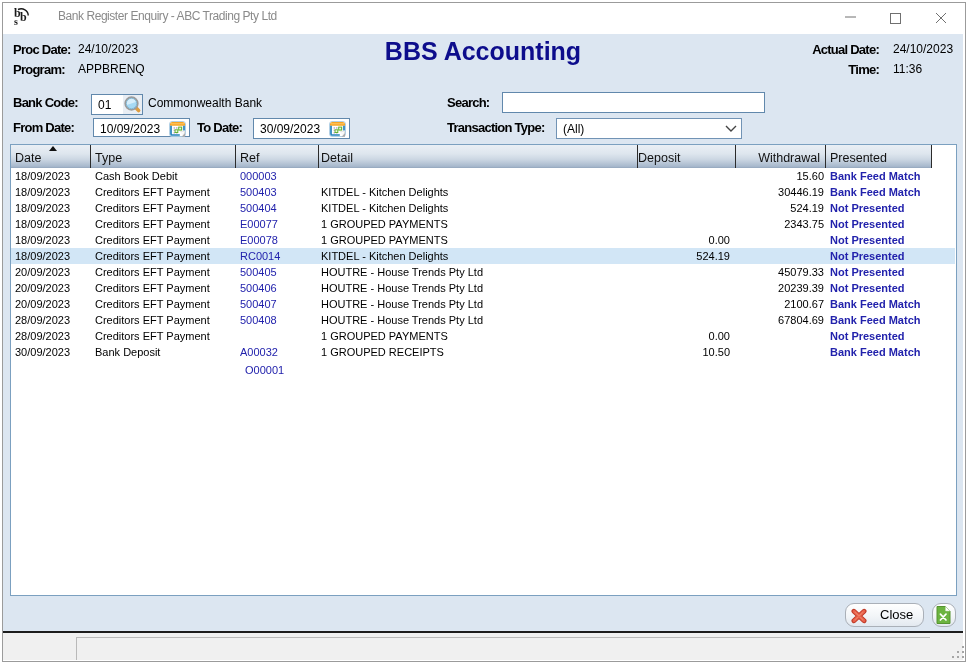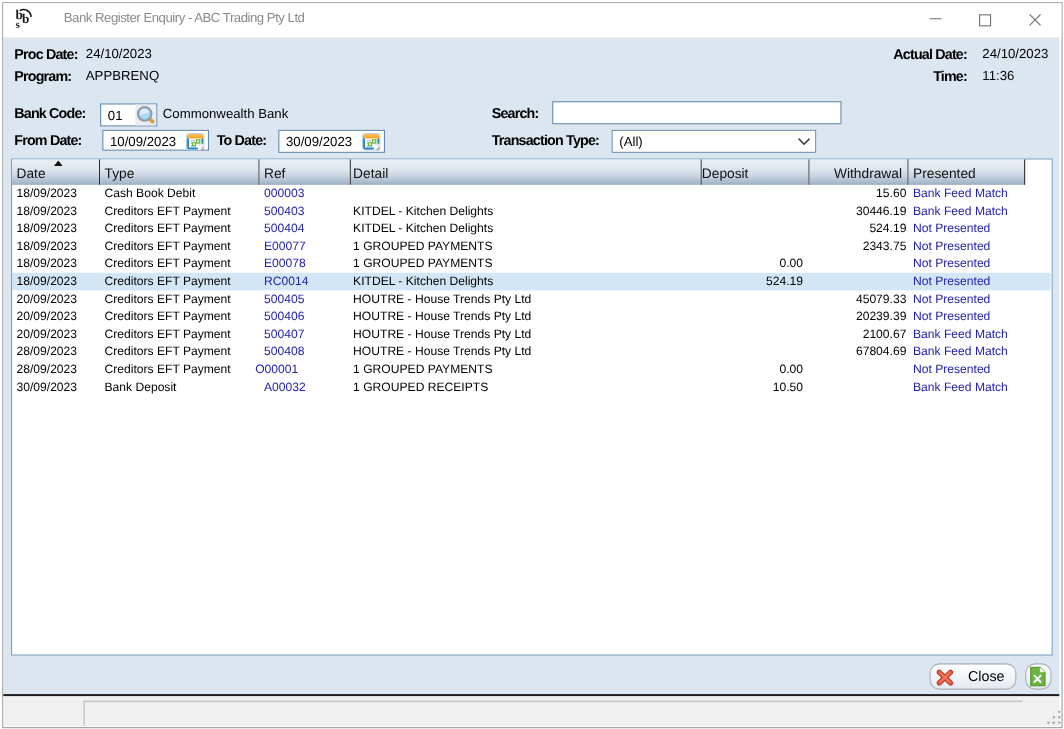--- a/index.html
+++ b/index.html
@@ -16,21 +16,21 @@
 .input{position:absolute;background:#fff;border:1.5px solid #6188ac;box-sizing:border-box;}
 .grid{position:absolute;left:7px;top:110px;width:947px;height:452px;background:#fff;
   border:1px solid #7ba0c0;box-sizing:border-box;}
 .hdr{position:absolute;top:0;height:23px;
   background:linear-gradient(#eaeff5 0%,#dee6ee 38%,#ccd7e3 62%,#a7b8cc 93%,#92a5bc 100%);
   border-right:1px solid #2b2b2b;box-sizing:border-box;}
 .hdrtxt{position:absolute;top:5.5px;font-size:12.5px;color:#111;white-space:nowrap;}
 .row{position:absolute;left:0;width:944px;height:16px;font-size:11px;white-space:nowrap;}
 .c{position:absolute;top:0;height:16px;line-height:16px;}
 .ref{color:#2222ac;}
-.prs{color:#2222ac;}
+.prs{color:#2222ac;font-weight:bold;}
 .num{text-align:right;}
 .btn{position:absolute;box-sizing:border-box;border:1px solid #aab0b8;border-radius:9px;
   background:linear-gradient(#ffffff, #f2f5f8 55%, #e3e9f0);}
 </style>
 </head>
 <body>
 <div class="win">
   <div class="titlebar">
     <svg class="abs" style="left:11px;top:2px" width="18" height="22" viewBox="0 0 18 22">
       <text x="0" y="12" font-family="Liberation Serif" font-weight="bold" font-size="12" fill="#1a1a1a">b</text>
@@ -49,20 +49,21 @@
   <div class="panel">
 
     <div class="abs lbl" style="left:10px;top:8px">Proc Date:</div>
     <div class="abs val" style="left:75px;top:8px">24/10/2023</div>
     <div class="abs lbl" style="left:10px;top:27.5px">Program:</div>
     <div class="abs val" style="left:75px;top:27.5px">APPBRENQ</div>
     <div class="abs lbl" style="left:730px;top:8px;width:146px;text-align:right">Actual Date:</div>
     <div class="abs val" style="left:890px;top:8px">24/10/2023</div>
     <div class="abs lbl" style="left:730px;top:27.5px;width:146px;text-align:right">Time:</div>
     <div class="abs val" style="left:890px;top:27.5px">11:36</div>
+    <div class="abs" style="left:0;top:2.5px;width:960px;text-align:center;font-size:25px;font-weight:bold;color:#0d0d8c;">BBS Accounting</div>
 
     <div class="abs lbl" style="left:10px;top:61px">Bank Code:</div>
     <div class="input" style="left:88px;top:60px;width:52px;height:21px;">
       <div class="abs val" style="left:6px;top:3px">01</div>
       <div class="abs" style="left:31px;top:0px;width:19px;height:19px;background:#e9eef4;"></div>
       <svg class="abs" style="left:31px;top:1px" width="19" height="18" viewBox="0 0 19 18">
         <path d="M12.6,11.6 L15.6,14.6" stroke="#dd9c40" stroke-width="3.6" stroke-linecap="round"></path>
         <circle cx="8.5" cy="7.5" r="6.2" fill="#fff" stroke="#9b9b9b" stroke-width="1.9"></circle>
         <circle cx="8.5" cy="7.5" r="5.2" fill="#a6d9f4"></circle>
         <path d="M3.6,9.1 A5.2,5.2 0 0 1 8.2,2.3 A5.2,5.2 0 0 1 13,6 Z" fill="#d7eefb"></path>
@@ -232,21 +233,21 @@
           <div class="c" style="left:84px;">Creditors EFT Payment</div>
           <div class="c ref" style="left:229px;">500408</div>
           <div class="c" style="left:310px;">HOUTRE - House Trends Pty Ltd</div>
           <div class="c num" style="left:627px;width:92px;"></div>
           <div class="c num" style="left:725px;width:88px;">67804.69</div>
           <div class="c prs" style="left:819px;">Bank Feed Match</div>
         </div>
         <div class="row" style="top:183px;">
           <div class="c" style="left:4px;">28/09/2023</div>
           <div class="c" style="left:84px;">Creditors EFT Payment</div>
-          <div class="c ref" style="left:221px;">O00001</div>
+          <div class="c ref" style="left:234px;margin-top:34px;">O00001</div>
           <div class="c" style="left:310px;">1 GROUPED PAYMENTS</div>
           <div class="c num" style="left:627px;width:92px;">0.00</div>
           <div class="c num" style="left:725px;width:88px;"></div>
           <div class="c prs" style="left:819px;">Not Presented</div>
         </div>
         <div class="row" style="top:199px;">
           <div class="c" style="left:4px;">30/09/2023</div>
           <div class="c" style="left:84px;">Bank Deposit</div>
           <div class="c ref" style="left:229px;">A00032</div>
           <div class="c" style="left:310px;">1 GROUPED RECEIPTS</div>

